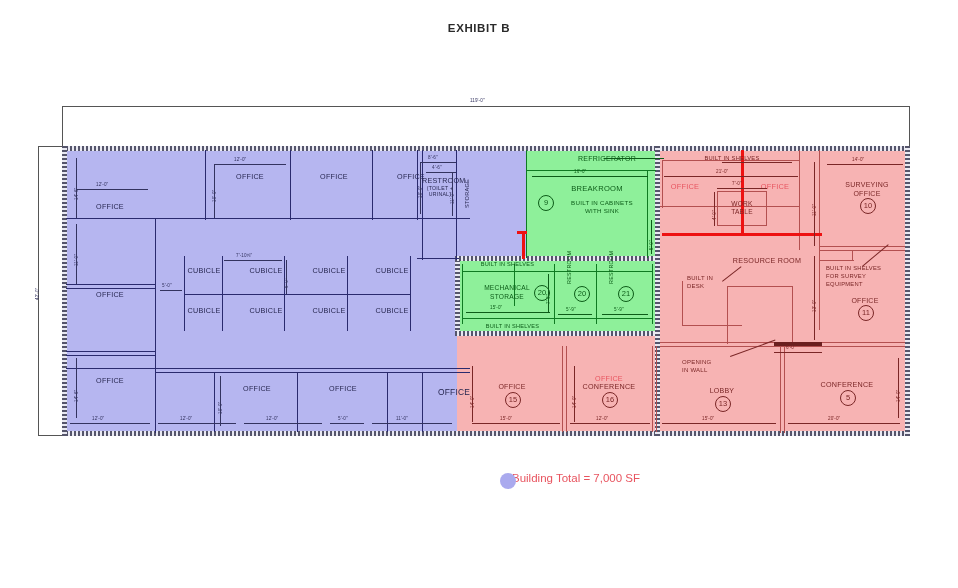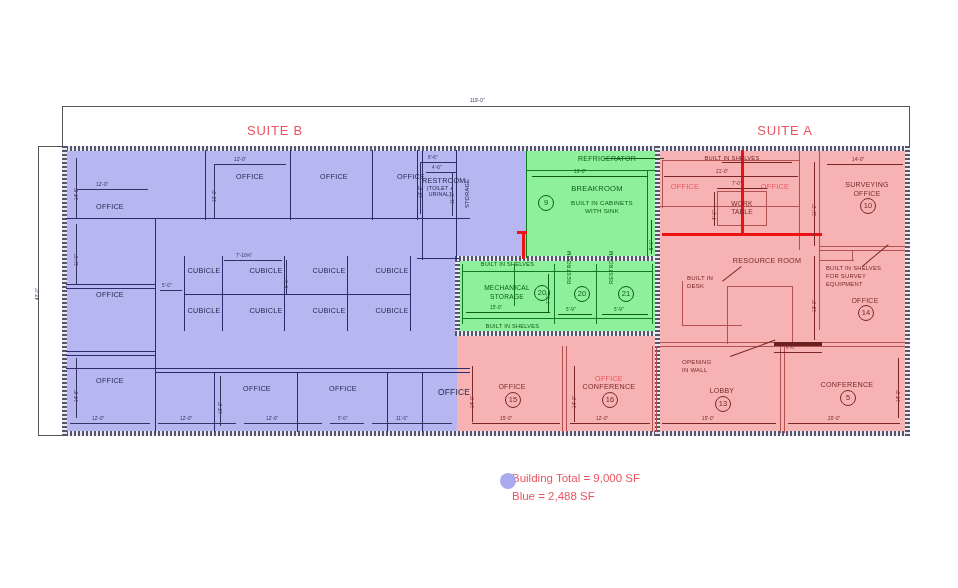--- a/index.html
+++ b/index.html
@@ -82,33 +82,32 @@
       border-radius:50%;background:#aaaaee;}
 
   
   .obr{position:absolute;background:#555;}
 </style>
 </head>
 <body>
 
 <div class="page">
 
+  <div class="abs" id="exhibit-title">EXHIBIT B</div>
 
   <div class="abs obr" style="left:62px;top:106px;width:848px;height:.8px;"></div>
   <div class="abs obr" style="left:62px;top:106px;width:.8px;height:40px;"></div>
   <div class="abs obr" style="left:909px;top:106px;width:.8px;height:40px;"></div>
   <div class="abs dim" style="left:470px;top:98px;">119'-0"</div>
 
   <div class="abs obr" style="left:38px;top:146px;width:.8px;height:290px;"></div>
   <div class="abs obr" style="left:38px;top:146px;width:24px;height:.8px;"></div>
   <div class="abs obr" style="left:38px;top:435px;width:24px;height:.8px;"></div>
   <div class="abs dim v" style="left:35px;top:300px;">42'-0"</div>
 
-  <div class="abs suite-hd" style="left:190px;top:123px;width:170px;">SUITE B</div>
-  <div class="abs suite-hd" style="left:700px;top:123px;width:170px;">SUITE A</div>
 
   <div class="abs" id="building">
 
     <div class="zone zone-blue" style="left:3px;top:3px;width:392px;height:284px;"></div>
     <div class="zone zone-blue" style="left:395px;top:3px;width:70px;height:110px;"></div>
     <div class="zone zone-green" style="left:465px;top:3px;width:130px;height:110px;"></div>
     <div class="zone zone-green" style="left:395px;top:113px;width:200px;height:75px;"></div>
     <div class="zone zone-red" style="left:595px;top:3px;width:250px;height:284px;"></div>
     <div class="zone zone-red" style="left:395px;top:188px;width:200px;height:99px;"></div>
 
@@ -244,21 +243,21 @@
     <div class="rl r" style="left:650px;top:110px;width:110px;font-size:7.2px;">RESOURCE ROOM</div>
 
     <div class="rl r" style="left:770px;top:34px;width:70px;font-size:7px;">SURVEYING</div>
     <div class="rl r" style="left:770px;top:43px;width:70px;font-size:7px;">OFFICE</div>
     <div class="num r" style="left:798px;top:52px;">10</div>
 
     <div class="rl r" style="left:764px;top:118px;width:86px;font-size:5.8px;text-align:left;">BUILT IN SHELVES</div>
     <div class="rl r" style="left:764px;top:126px;width:86px;font-size:5.8px;text-align:left;">FOR SURVEY</div>
     <div class="rl r" style="left:764px;top:134px;width:86px;font-size:5.8px;text-align:left;">EQUIPMENT</div>
     <div class="rl r" style="left:775px;top:150px;width:56px;font-size:7px;">OFFICE</div>
-    <div class="num r" style="left:796px;top:159px;">14</div>
+    <div class="num r" style="left:796px;top:159px;">11</div>
 
     <div class="rl r" style="left:625px;top:128px;width:46px;font-size:6px;text-align:left;">BUILT IN</div>
     <div class="rl r" style="left:625px;top:136px;width:46px;font-size:6px;text-align:left;">DESK</div>
 
     <div class="rl r" style="left:620px;top:212px;width:46px;font-size:6px;text-align:left;">OPENING</div>
     <div class="rl r" style="left:620px;top:220px;width:46px;font-size:6px;text-align:left;">IN WALL</div>
 
     <div class="rl r" style="left:420px;top:236px;width:60px;font-size:7px;">OFFICE</div>
     <div class="num r" style="left:443px;top:246px;">15</div>
 
@@ -371,17 +370,16 @@
 
     <div class="lead g" style="left:542px;top:12px;width:60px;"></div>
     <div class="lead r" style="left:660px;top:16px;width:70px;"></div>
     <div class="lead r" style="left:660px;top:135px;width:24px;transform:rotate(-38deg);"></div>
     <div class="lead r" style="left:668px;top:210px;width:48px;transform:rotate(-20deg);"></div>
     <div class="lead r" style="left:800px;top:120px;width:34px;transform:rotate(-40deg);"></div>
   </div>
 
   <div class="abs" id="legend">
     <div id="legend-dot"></div>
-    <div class="lrow">Building Total = 9,000 SF</div>
-    <div class="lrow">Blue = 2,488 SF</div>
+    <div class="lrow">Building Total = 7,000 SF</div>
   </div>
 
 </div>
 
 </body></html>

